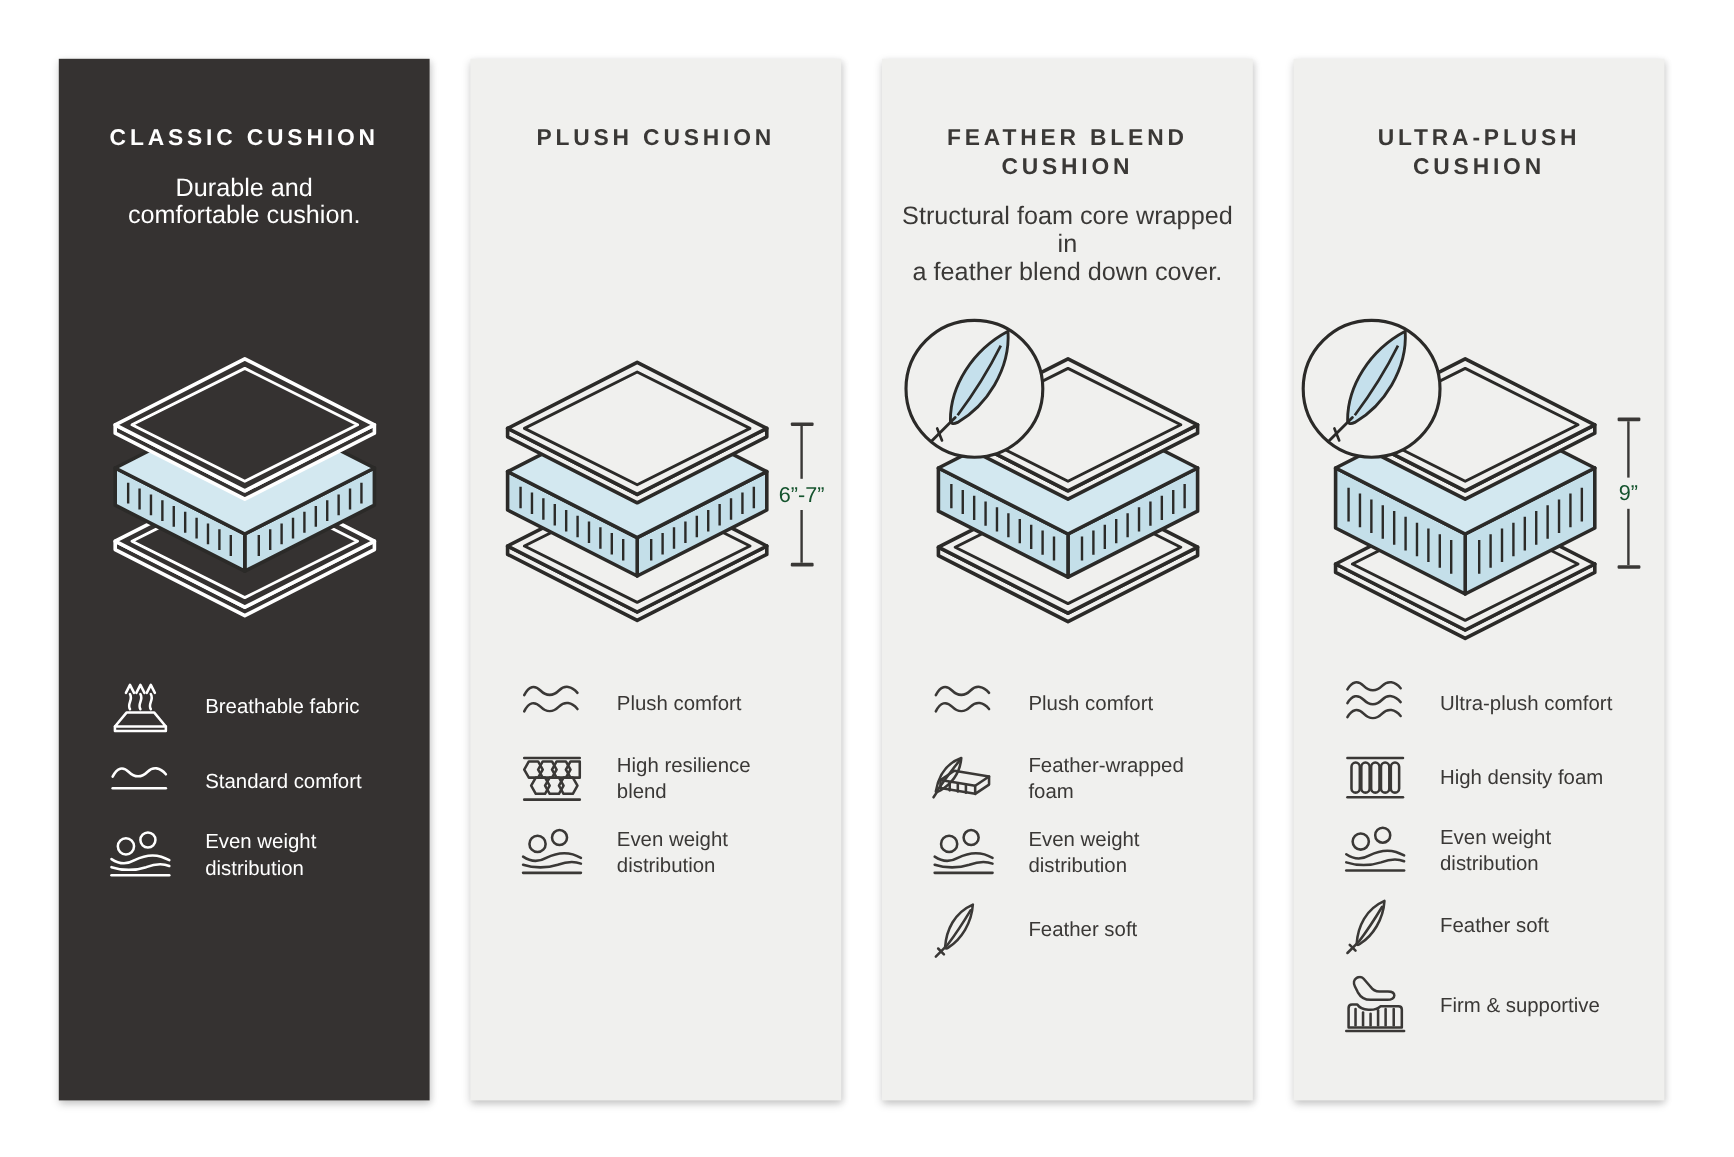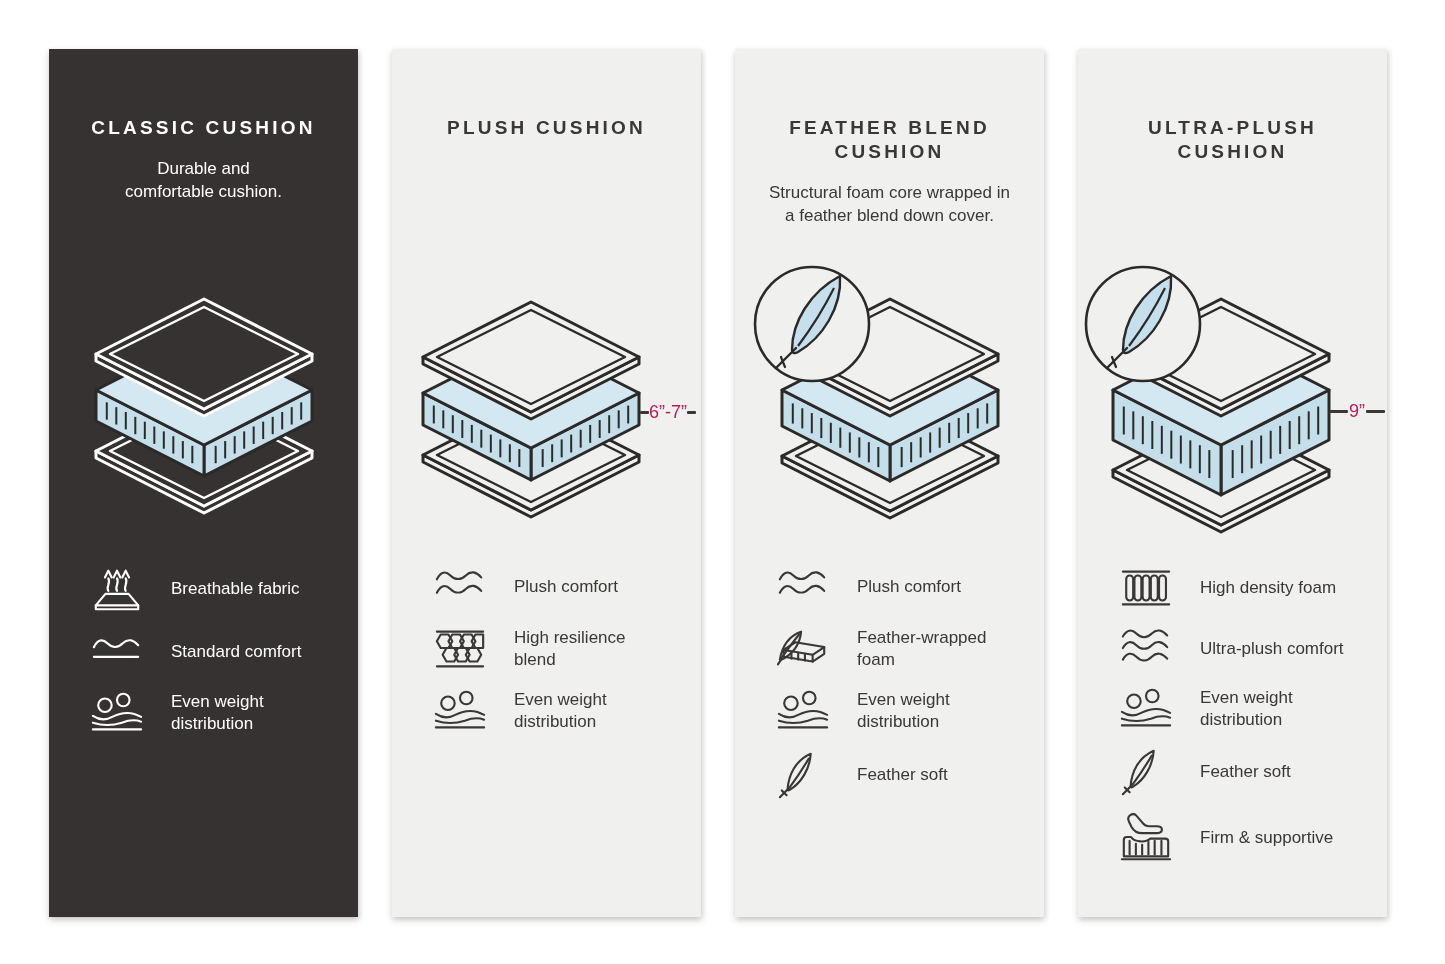--- a/index.html
+++ b/index.html
@@ -11,42 +11,42 @@
   }
   main{display:flex;gap:34px;padding:49px 0 0 49px;}
   .panel{
     position:relative;width:309px;height:868px;box-sizing:border-box;
     padding-top:55px;flex:0 0 309px;
     box-shadow:0 3px 7px rgba(0,0,0,.18), 2px 2px 5px rgba(0,0,0,.08);
   }
   .panel.dark{background:#353231;color:#ffffff;}
   .panel.light{background:#f0f0ee;color:#3a3836;}
   .title{
-    margin:12px 6px;font-size:19px;font-weight:bold;letter-spacing:3.2px;
+    margin:0 6px;font-size:19px;font-weight:bold;letter-spacing:3.2px;
     text-align:center;line-height:24px;white-space:pre-line;
   }
   .desc{
-    margin:17px auto 0;font-size:17px;line-height:23px;text-align:center;
+    margin:17px auto 0;font-size:21px;line-height:23px;text-align:center;
     white-space:pre-line;
   }
   .c1 .desc{width:210px;}
   .c2 .desc{width:245px;}
   .c3 .desc{width:290px;}
   .c4 .desc{width:258px;}
   .illus{position:absolute;left:0;right:0;display:flex;justify-content:center;}
   .c1 .illus{top:245px;}
   .c2 .illus{top:248px;}
   .c3 .illus{top:205px;}
   .c4 .illus{top:205px;}
   .c2 .cushion{transform:translateX(-16px);}
   .c4 .cushion{transform:translateX(-12px);}
   .cushion{display:block;}
   .dim{
-    position:absolute;display:flex;align-items:center;
-    width:56px;color:#be185d;
+    position:absolute;display:flex;flex-direction:column;align-items:center;
+    width:56px;color:#14532d;
   }
   .c2 .dim{top:55px;right:5px;height:120px;}
   .c4 .dim{top:94px;right:2px;height:126px;}
   .dim .cap{width:19px;height:3px;background:#3a3836;border-radius:1px;}
   .dim .bar{width:2.5px;flex:1;background:#3a3836;}
   .dim-label{font-size:18px;line-height:20px;padding:3px 0;white-space:nowrap;}
   .features{
     position:absolute;top:516px;left:40px;right:10px;margin:0;padding:0;
     list-style:none;display:flex;flex-direction:column;gap:17px;
   }
@@ -365,41 +365,41 @@
         <span class="cap"></span>
         <span class="bar"></span>
         <span class="dim-label">9”</span>
         <span class="bar"></span>
         <span class="cap"></span>
       </div>
     </div>
     <ul class="features">
       <li class="feature">
         <span class="ficon">
+          <svg width="54" height="44" viewBox="0 0 56 44">
+            <path d="M4 9 C8 2 13 1 18 6 C23 11 29 11 34 6 C39 1 45 2 50 8"></path>
+            <path d="M4 21 C8 14 13 13 18 18 C23 23 29 23 34 18 C39 13 45 14 50 20"></path>
+            <path d="M4 33 C8 26 13 25 18 30 C23 35 29 35 34 30 C39 25 45 26 50 32"></path>
+          </svg>
+        </span>
+        <span class="flabel">Ultra-plush comfort</span>
+      </li>
+      <li class="feature">
+        <span class="ficon">
           <svg width="54" height="46" viewBox="0 0 56 46">
             <line x1="4" y1="6" x2="52" y2="6"></line>
             <rect x="7.5" y="10" width="7.2" height="26" rx="3.6"></rect>
             <rect x="16" y="10" width="7.2" height="26" rx="3.6"></rect>
             <rect x="24.5" y="10" width="7.2" height="26" rx="3.6"></rect>
             <rect x="33" y="10" width="7.2" height="26" rx="3.6"></rect>
             <rect x="41.5" y="10" width="7.2" height="26" rx="3.6"></rect>
             <line x1="4" y1="40" x2="52" y2="40"></line>
           </svg>
         </span>
         <span class="flabel">High density foam</span>
-      </li>
-      <li class="feature">
-        <span class="ficon">
-          <svg width="54" height="44" viewBox="0 0 56 44">
-            <path d="M4 9 C8 2 13 1 18 6 C23 11 29 11 34 6 C39 1 45 2 50 8"></path>
-            <path d="M4 21 C8 14 13 13 18 18 C23 23 29 23 34 18 C39 13 45 14 50 20"></path>
-            <path d="M4 33 C8 26 13 25 18 30 C23 35 29 35 34 30 C39 25 45 26 50 32"></path>
-          </svg>
-        </span>
-        <span class="flabel">Ultra-plush comfort</span>
       </li>
       <li class="feature">
         <span class="ficon">
           <svg width="54" height="44" viewBox="0 0 56 44">
             <circle cx="15.5" cy="14" r="7"></circle>
               <circle cx="34.5" cy="8.5" r="6.5"></circle>
             <path d="M3 25 C9 29 16 30 23 26 C31 22 39 21 46 23 C49 24 51 25 53 26"></path>
             <path d="M3 32 C12 35 24 35 33 32 C41 29 48 29 53 31"></path>
             <line x1="3" y1="39" x2="53" y2="39"></line>
           </svg>

